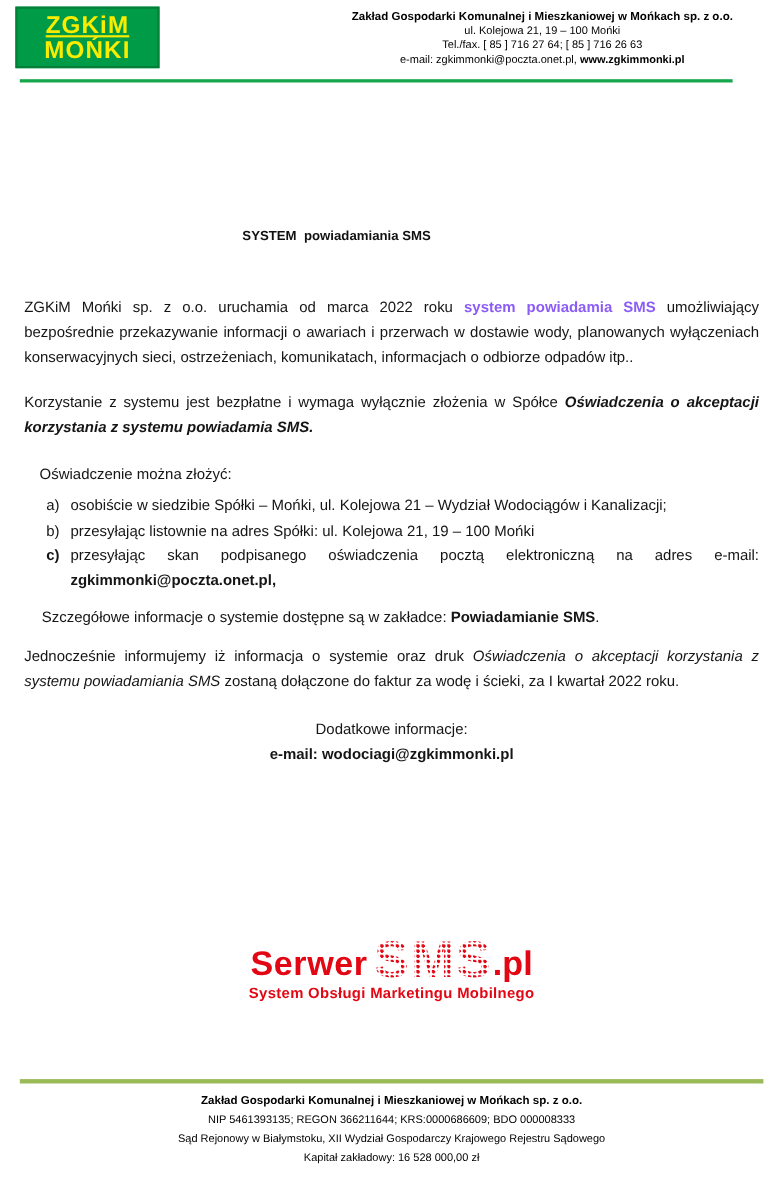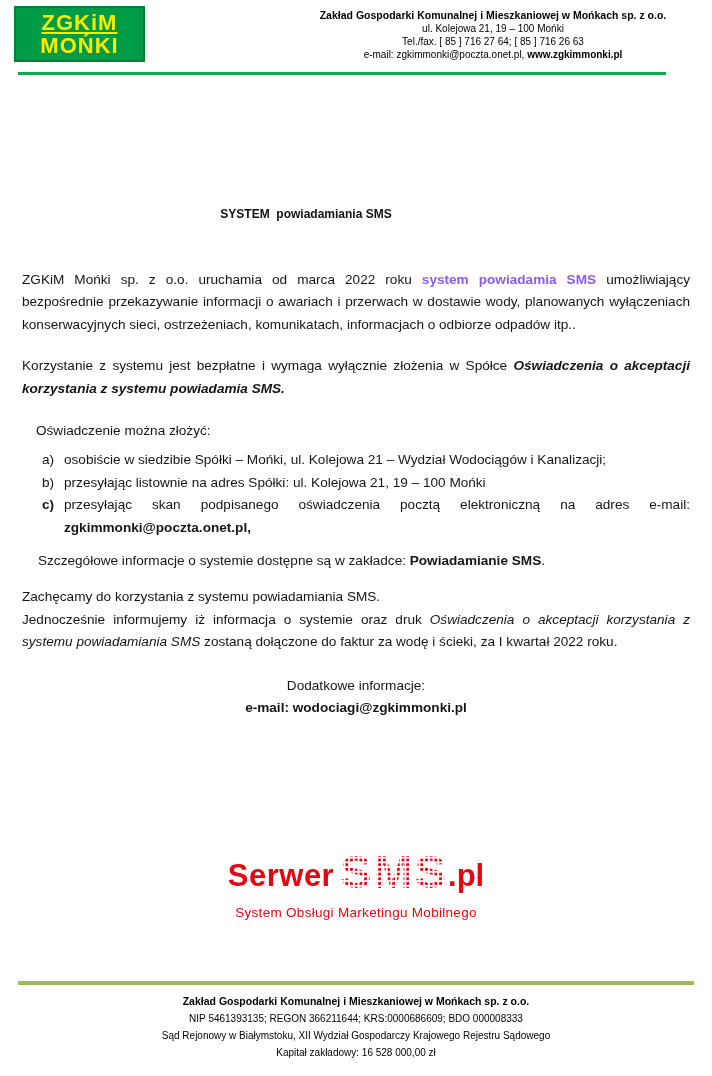--- a/index.html
+++ b/index.html
@@ -65,21 +65,21 @@
   .sms-dots   { font-size:47px; font-weight:800; line-height:38px; letter-spacing:2px; margin-left:6px; }
   .sms-pl     { font-size:31px; font-weight:600; line-height:30px; }
   @supports ((-webkit-background-clip: text) or (background-clip: text)) {
     .sms-dots {
       background-image: radial-gradient(circle at 2.2px 2.2px, #e30613 1.5px, rgba(255,255,255,0) 1.7px);
       background-size: 4.7px 4.7px;
       -webkit-background-clip: text; background-clip: text;
       color: transparent !important;
     }
   }
-  .sms-tagline { font-size:13.5px; font-weight:normal; letter-spacing:0.3px; margin-top:14px; }
+  .sms-tagline { font-size:13.5px; font-weight:bold; letter-spacing:0.3px; margin-top:4px; }
 
   
   .footer-line { position:absolute; left:18px; top:981px; width:676px; height:4px; background:#9bbb59; }
   .footer-text {
     position:absolute; left:0; top:993px; width:712px; text-align:center;
     font-size:10px; line-height:17px; color:#000;
   }
   .footer-text .company { font-weight:bold; font-size:10.5px; }
 </style>
 </head>
@@ -123,21 +123,20 @@
       <div class="li">
         <span class="li-marker bold">c)</span>
         <div class="justify-all">przesyłając skan podpisanego oświadczenia pocztą elektroniczną na adres e-mail:</div>
         <div class="bold">zgkimmonki@poczta.onet.pl,</div>
       </div>
     </div>
 
     <p class="p4"><span>Szczegółowe informacje o systemie dostępne są w zakładce: </span><span class="bold">Powiadamianie SMS</span><span>.</span></p>
 
     <div class="p56">
-      <div>Zachęcamy do korzystania z systemu powiadamiania SMS.</div>
       <div class="p-justify"><span>Jednocześnie informujemy iż informacja o systemie oraz druk </span><span class="italic">Oświadczenia o akceptacji korzystania z systemu powiadamiania SMS</span><span> zostaną dołączone do faktur za wodę i ścieki,  za I kwartał 2022 roku.</span></div>
     </div>
 
     <div class="contact-block">
       <div>Dodatkowe informacje:</div>
       <div class="bold">e-mail: wodociagi@zgkimmonki.pl</div>
     </div>
 
   </div>
 

